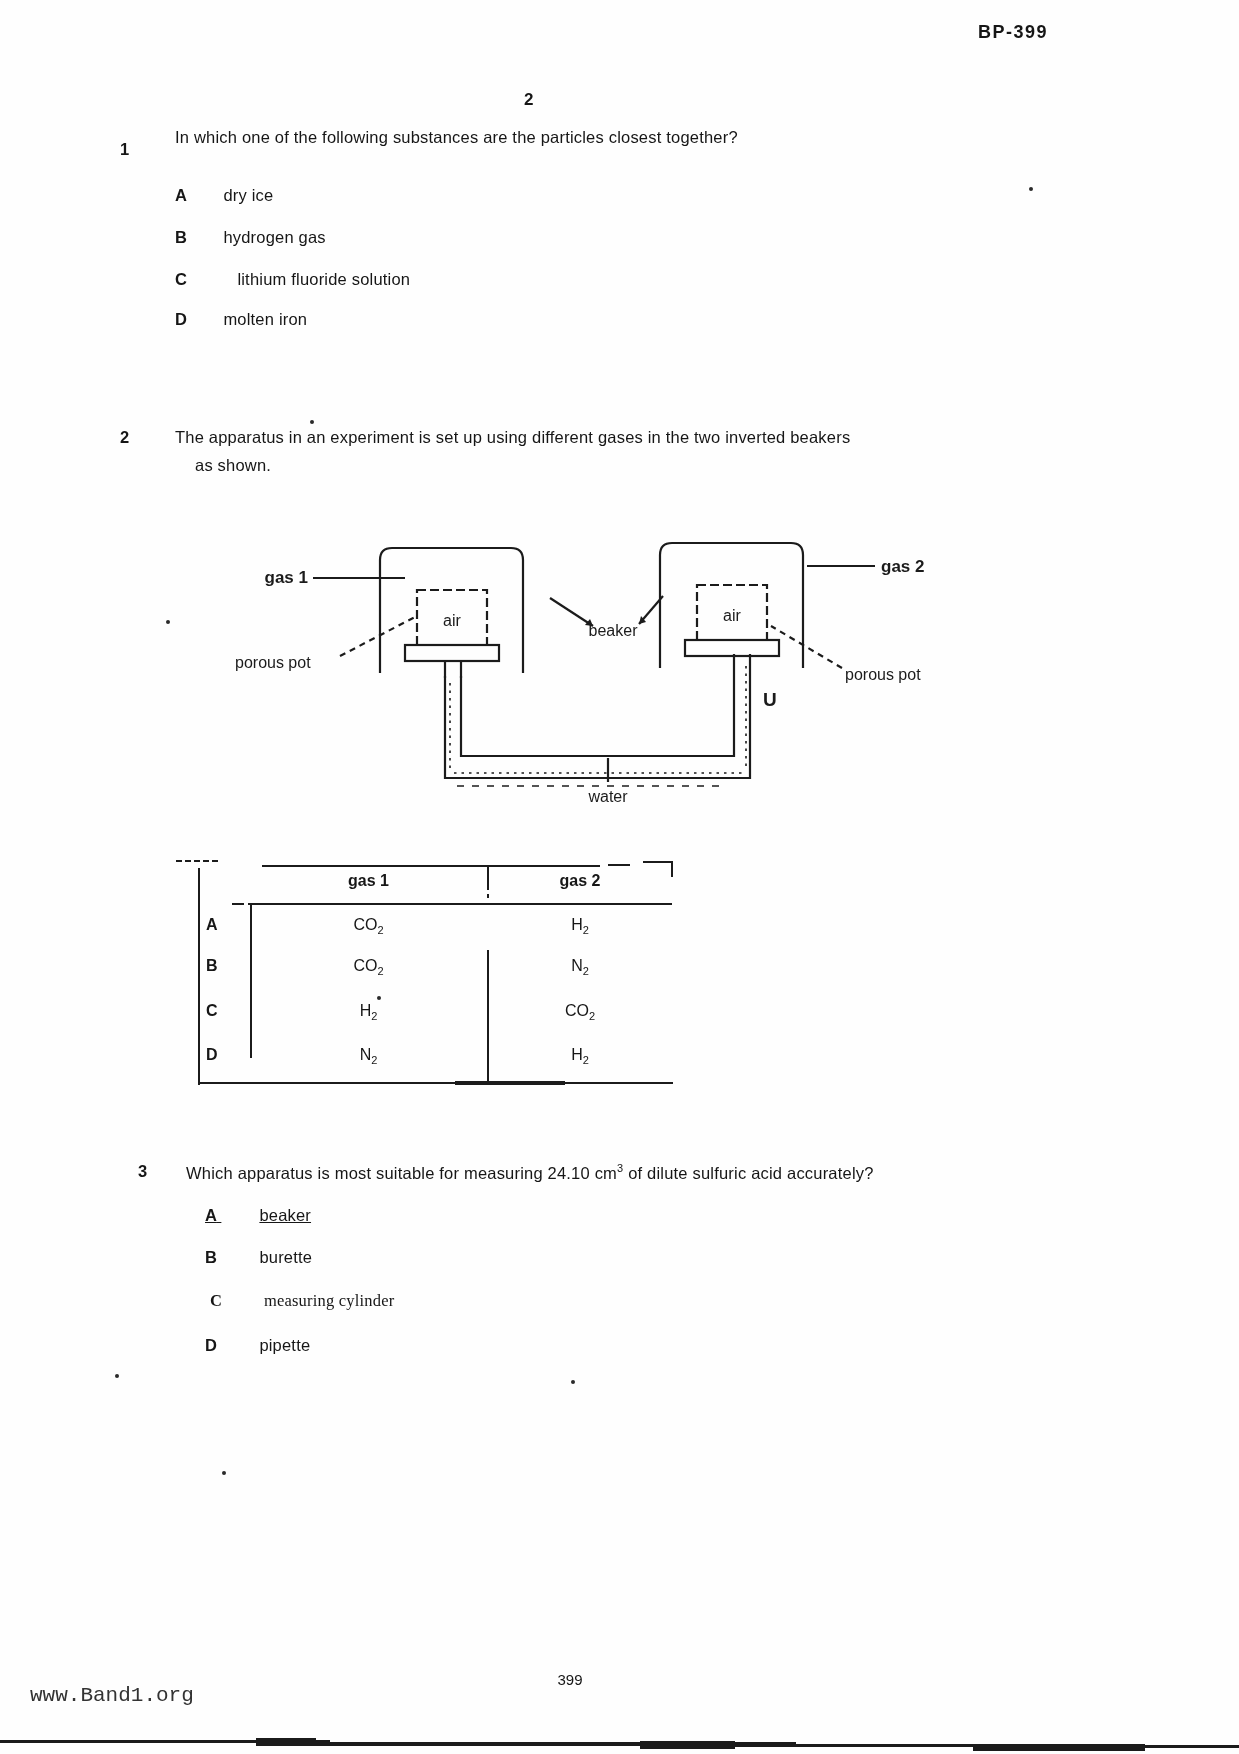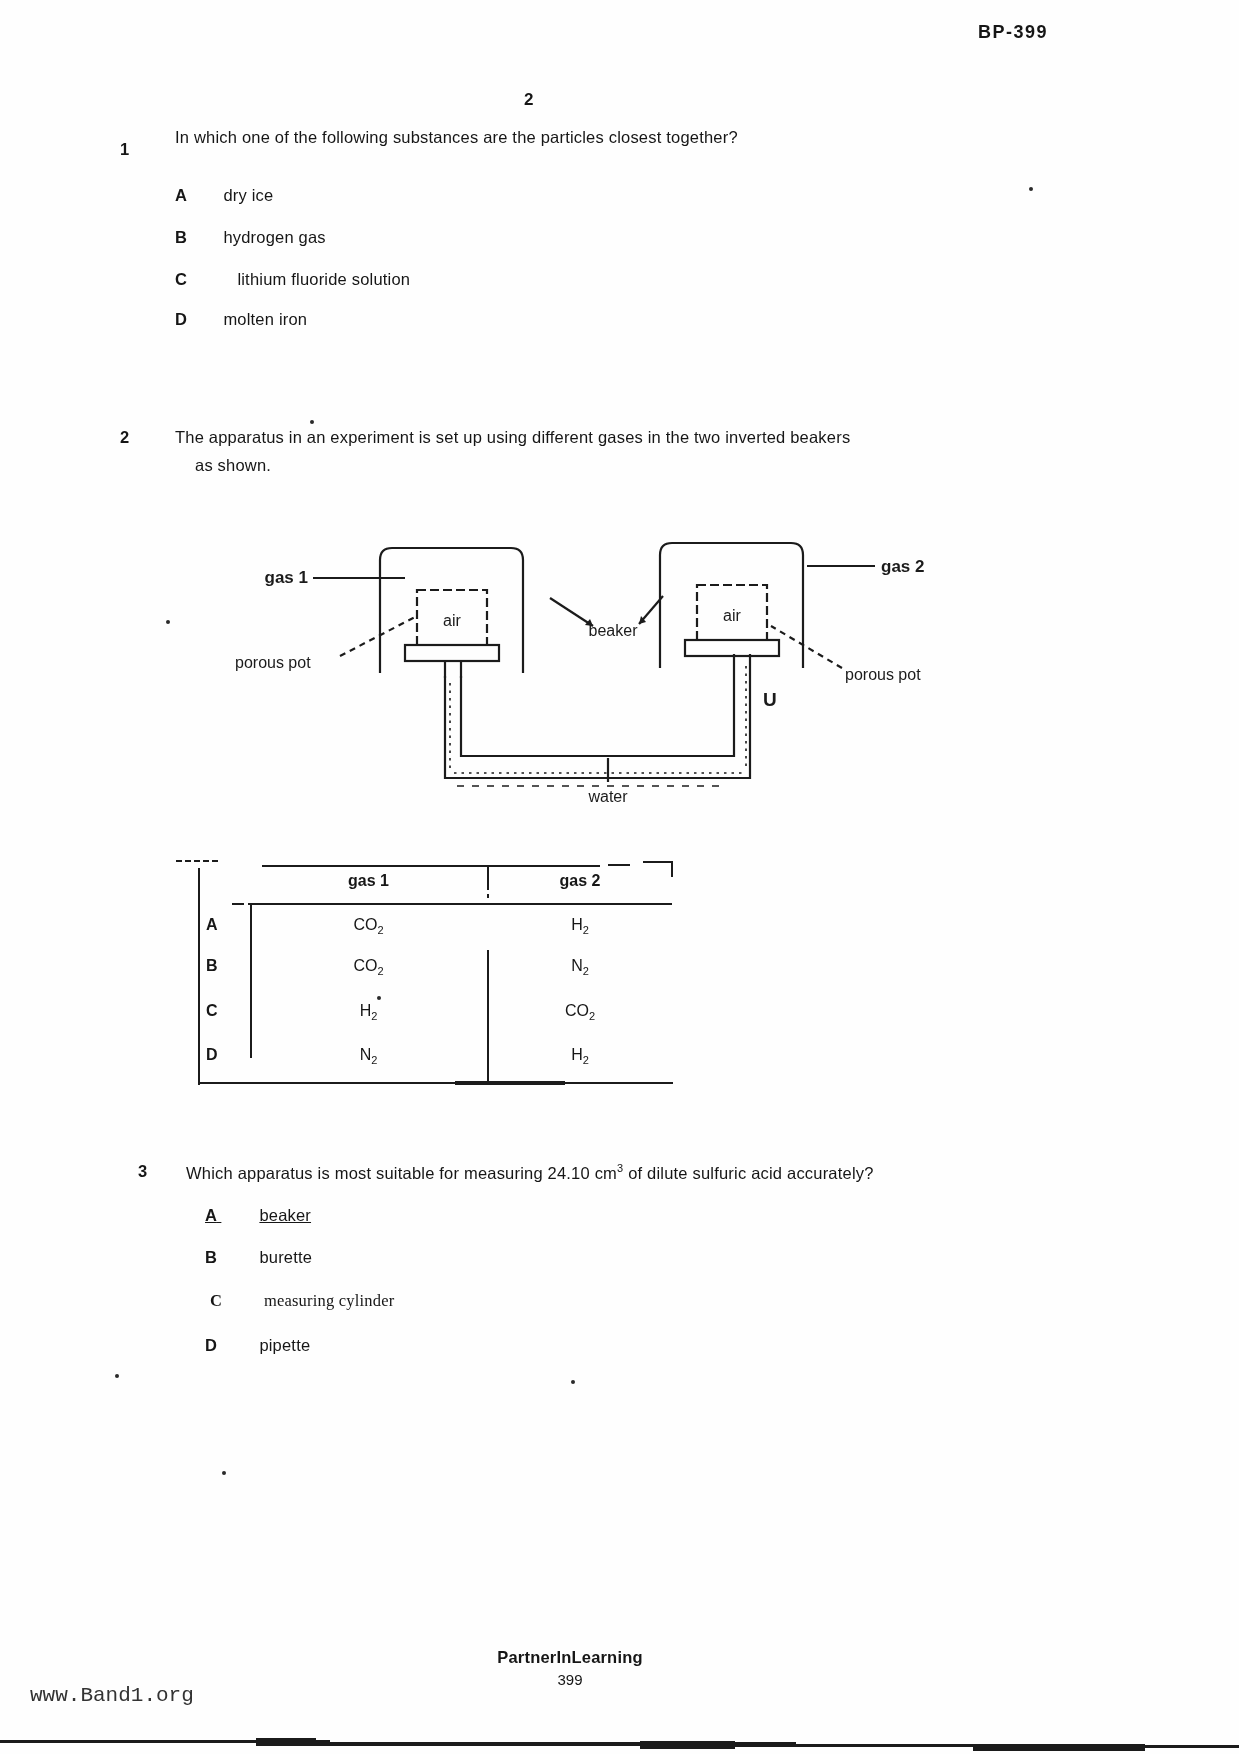--- a/index.html
+++ b/index.html
@@ -187,21 +187,20 @@
   </div>
   <div class="abs" style="left:210px;top:1291px;font-family:Liberation Serif, serif;">
     <span class="opt-letter">C</span>
     <span class="opt-text" style="margin-left:38px;">measuring cylinder</span>
   </div>
   <div class="abs" style="left:205px;top:1336px;">
     <span class="opt-letter">D</span>
     <span class="opt-text" style="margin-left:38px;">pipette</span>
   </div>
 
-  <div class="abs footer-brand" style="left:0;top:1648px;width:1140px;text-align:center;">PartnerInLearning</div>
   <div class="abs footer-num" style="left:0;top:1671px;width:1140px;text-align:center;">399</div>
   <div class="abs watermark" style="left:30px;top:1684px;">www.Band1.org</div>
 
   <div>
     <div class="seg" style="left:0;top:1740px;width:330px;height:3px;"></div>
     <div class="seg" style="left:256px;top:1738px;width:60px;height:8px;"></div>
     <div class="seg" style="left:316px;top:1742px;width:480px;height:4px;"></div>
     <div class="seg" style="left:640px;top:1741px;width:95px;height:8px;"></div>
     <div class="seg" style="left:730px;top:1744px;width:245px;height:3px;"></div>
     <div class="seg" style="left:973px;top:1744px;width:172px;height:7px;"></div>

